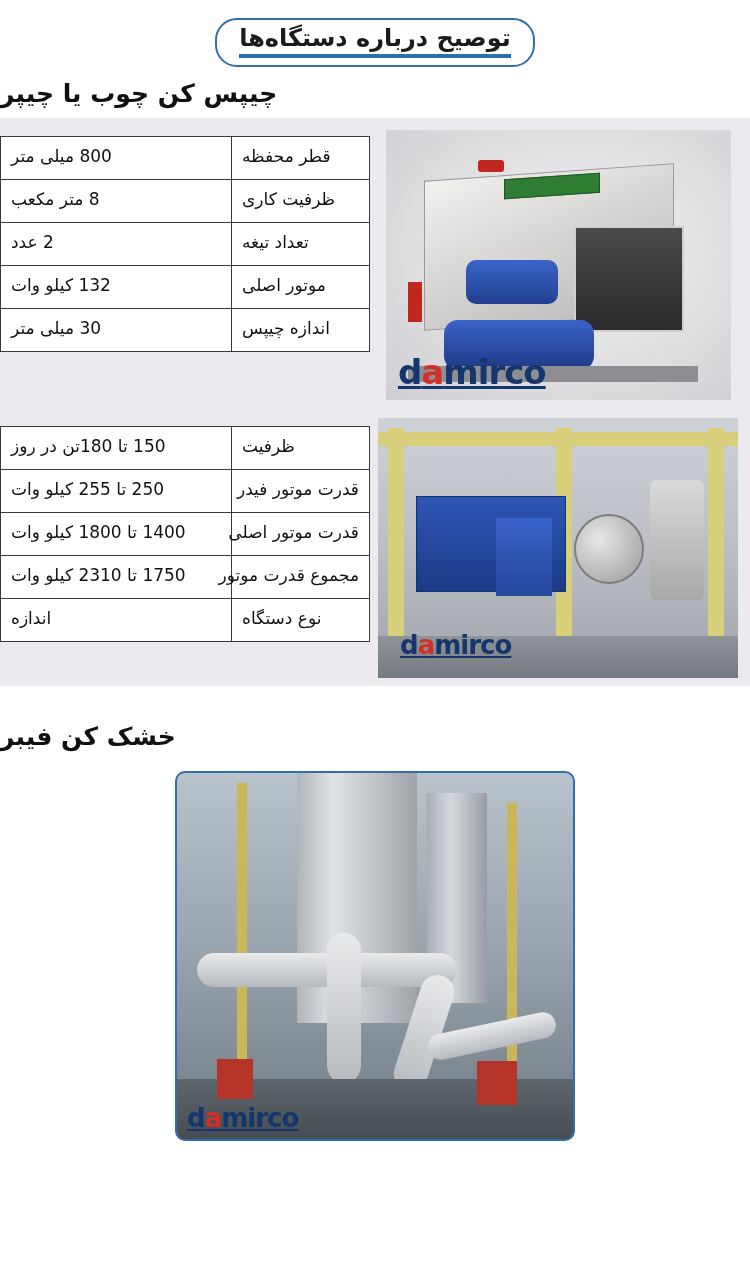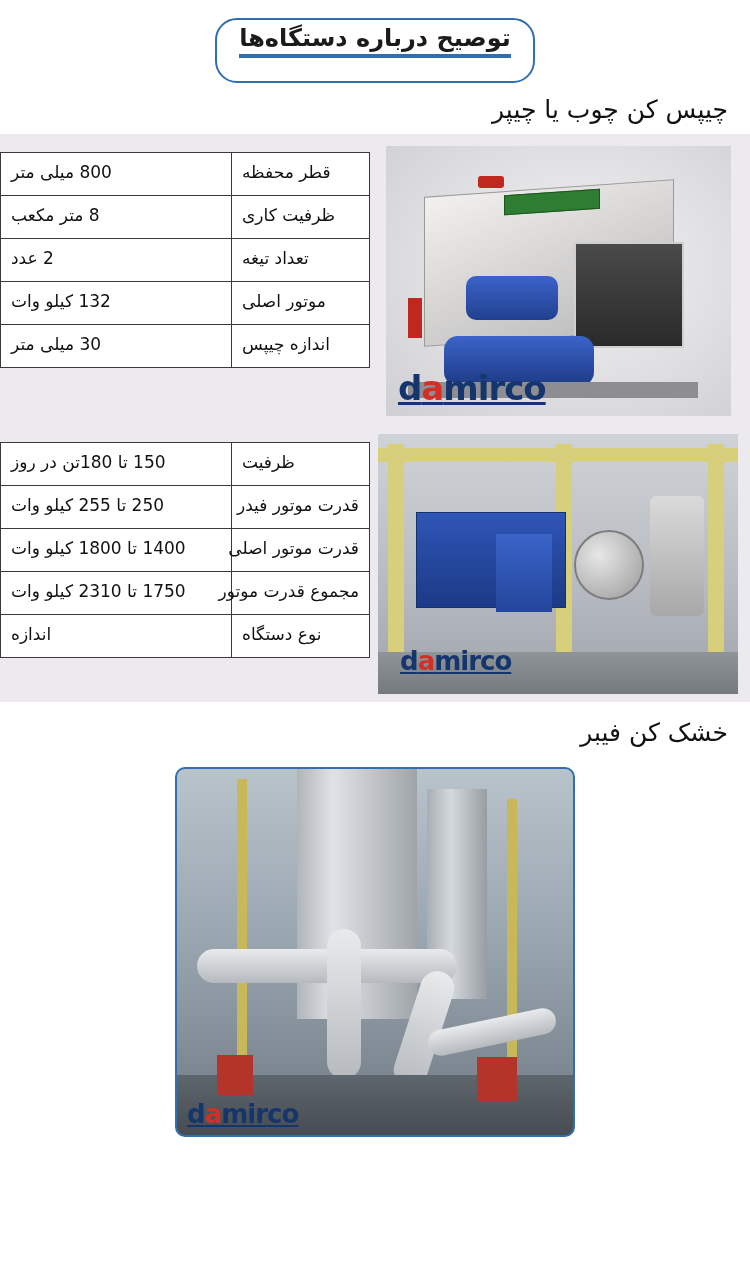--- a/index.html
+++ b/index.html
@@ -19,41 +19,41 @@
   
   .banner-wrap {
     display: flex;
     justify-content: center;
     align-items: center;
   }
   .banner {
     display: inline-block;
     border: 2px solid #2f6fb0;
     border-radius: 22px;
-    padding: 5px 22px 23px 22px;
+    padding: 5px 22px 7px 22px;
     background: #ffffff;
   }
   .banner-text {
     font-size: 24px;
     font-weight: bold;
     color: #1b1b1b;
     line-height: 1.15;
     letter-spacing: 0px;
     display: inline-block;
     border-bottom: 4px solid #2f6fb0;
     padding-bottom: 1px;
   }
 
   
   .machine-title {
-    text-align: right;
+    text-align: left;
     font-size: 25px;
     color: #111;
     padding: 12px 22px 10px 0;
-    font-weight: normal;
+    font-weight: bold;
   }
 
   
   .block {
     position: relative;
     background: #eceaee;
     width: 750px;
     display: flex;
     flex-direction: row-reverse;
     align-items: flex-start;
@@ -359,21 +359,21 @@
       <div class="ref-frame-v" style="left:330px;"></div>
       <div class="ref-blue"></div>
       <div class="ref-blue2"></div>
       <div class="ref-cyl"></div>
       <div class="ref-tank"></div>
       <div class="ref-ground"></div>
       <div class="watermark small">d<span class="dot">a</span>mirco</div>
     </div>
   </div>
 
-  <div class="machine-title" style="padding-top:16px;">خشک کن فیبر</div>
+  <div class="machine-title" style="padding-top:28px;margin-top:8px;">خشک کن فیبر</div>
 
   <div class="photo-dryer-wrap">
     <div class="dry-tower"></div>
     <div class="dry-tower2"></div>
     <div class="dry-yellow" style="left:60px; top:10px; width:10px; height:300px;"></div>
     <div class="dry-yellow" style="left:330px; top:30px; width:10px; height:280px;"></div>
     <div class="dry-pipe" style="left:20px; top:180px; width:260px; height:34px;"></div>
     <div class="dry-pipe" style="left:150px; top:160px; width:34px; height:150px;"></div>
     <div class="dry-pipe" style="left:230px; top:200px; width:34px; height:120px; transform:rotate(18deg);"></div>
     <div class="dry-pipe" style="left:250px; top:250px; width:130px; height:26px; transform:rotate(-12deg);"></div>

